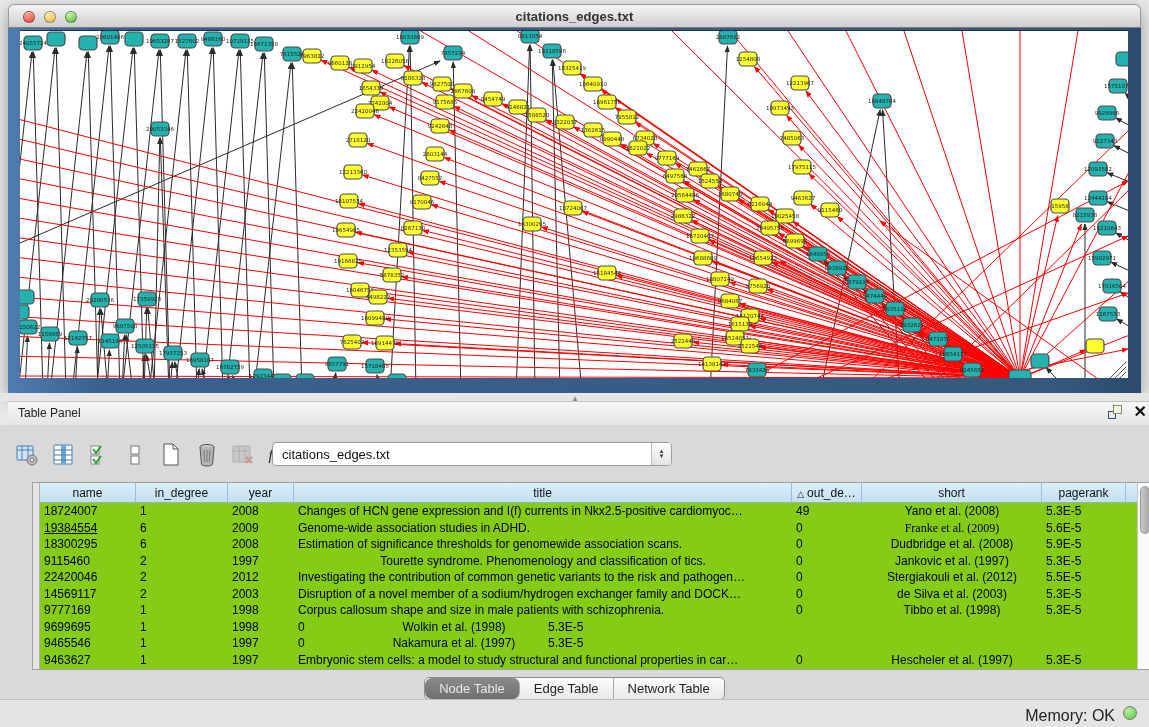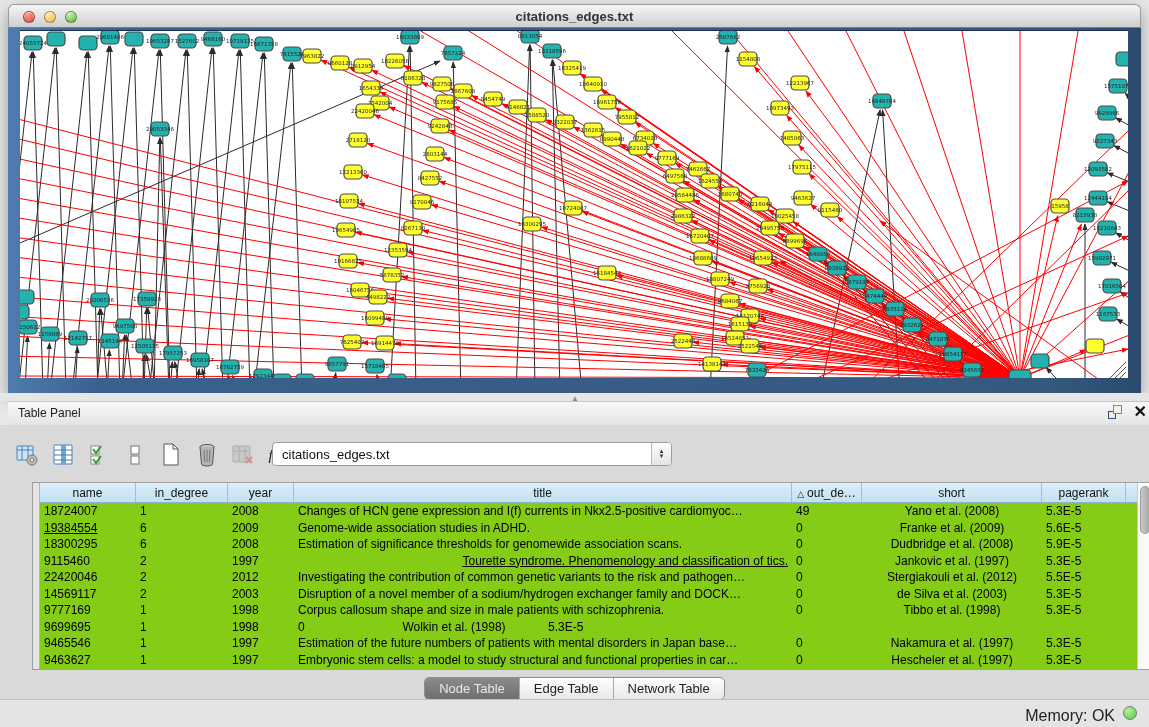--- a/index.html
+++ b/index.html
@@ -71,21 +71,21 @@
   .vscroll { width:15px; background:#fafafa; border-left:1px solid #c9c9c9; position:relative; }
   .vthumb { position:absolute; left:2px; top:3px; width:10px; height:48px; border-radius:5px;
     background:linear-gradient(90deg,#c9c9c9,#a8a8a8); border:1px solid #9a9a9a; }
 
   
   .tabs { position:absolute; left:0; top:252px; width:1149px; display:flex; justify-content:center; }
   .seg { display:flex; border:1px solid #8e8e8e; border-radius:5px; overflow:hidden;
     background:linear-gradient(#fdfdfd,#e8e8e8); }
   .seg-btn { padding:3px 14px; font-size:13px; color:#222; border-right:1px solid #aaa; cursor:default; }
   .seg-btn:last-child { border-right:none; }
-  .seg-btn.active { background:linear-gradient(#8a8a8a,#6f6f6f); color:#e8e8e8; }
+  .seg-btn.active { background:linear-gradient(#8a8a8a,#6f6f6f); color:#e8e8e8;border-radius:7px; }
 
   
   .statusbar { position:absolute; left:0; top:699px; width:1149px; height:28px; background:#e4e4e4;
     border-top:1px solid #c0c0c0; }
   .memory { position:absolute; right:34px; top:7px; font-size:16px; color:#222; }
   .mem-dot { position:absolute; right:12px; top:6px; width:14px; height:14px; border-radius:50%;
     border:1px solid #7a7a7a; }
 </style>
 </head>
 <body>
@@ -694,37 +694,37 @@
             <div class="td" style="width: 70px; text-align: left;">49</div>
             <div class="td" style="width: 180px; text-align: center;">Yano et al. (2008)</div>
             <div class="td" style="width: 84px; text-align: left;">5.3E-5</div>
           </div>
           <div class="tr">
             <div class="td" style="width: 96px; text-align: left; text-decoration: underline;">19384554</div>
             <div class="td" style="width: 92px; text-align: left;">6</div>
             <div class="td" style="width: 66px; text-align: left;">2009</div>
             <div class="td" style="width: 498px; text-align: left;">Genome-wide association studies in ADHD.</div>
             <div class="td" style="width: 70px; text-align: left;">0</div>
-            <div class="td" style="width: 180px; text-align: center;">Franke et al. (2009)</div>
+            <div class="td" style="width: 180px; text-align: center; font-family: Liberation Serif, serif;">Franke et al. (2009)</div>
             <div class="td" style="width: 84px; text-align: left;">5.6E-5</div>
           </div>
           <div class="tr">
             <div class="td" style="width: 96px; text-align: left;">18300295</div>
             <div class="td" style="width: 92px; text-align: left;">6</div>
             <div class="td" style="width: 66px; text-align: left;">2008</div>
             <div class="td" style="width: 498px; text-align: left;">Estimation of significance thresholds for genomewide association scans.</div>
             <div class="td" style="width: 70px; text-align: left;">0</div>
             <div class="td" style="width: 180px; text-align: center;">Dudbridge et al. (2008)</div>
             <div class="td" style="width: 84px; text-align: left;">5.9E-5</div>
           </div>
           <div class="tr">
             <div class="td" style="width: 96px; text-align: left;">9115460</div>
             <div class="td" style="width: 92px; text-align: left;">2</div>
             <div class="td" style="width: 66px; text-align: left;">1997</div>
-            <div class="td" style="width: 498px; text-align: right; text-decoration: underline;">Tourette syndrome. Phenomenology and classification of tics.</div>
+            <div class="td" style="width: 498px; text-align: center;">Tourette syndrome. Phenomenology and classification of tics.</div>
             <div class="td" style="width: 70px; text-align: left;">0</div>
             <div class="td" style="width: 180px; text-align: center;">Jankovic et al. (1997)</div>
             <div class="td" style="width: 84px; text-align: left;">5.3E-5</div>
           </div>
           <div class="tr">
             <div class="td" style="width: 96px; text-align: left;">22420046</div>
             <div class="td" style="width: 92px; text-align: left;">2</div>
             <div class="td" style="width: 66px; text-align: left;">2012</div>
             <div class="td" style="width: 498px; text-align: left;">Investigating the contribution of common genetic variants to the risk and pathogen…</div>
             <div class="td" style="width: 70px; text-align: left;">0</div>
@@ -754,21 +754,20 @@
             <div class="td" style="width: 92px; text-align: left;">1</div>
             <div class="td" style="width: 66px; text-align: left;">1998</div>
             <div class="td" style="width: 70px; text-align: left;">0</div>
             <div class="td" style="width: 180px; text-align: center;">Wolkin et al. (1998)</div>
             <div class="td" style="width: 84px; text-align: left;">5.3E-5</div>
           </div>
           <div class="tr">
             <div class="td" style="width: 96px; text-align: left;">9465546</div>
             <div class="td" style="width: 92px; text-align: left;">1</div>
             <div class="td" style="width: 66px; text-align: left;">1997</div>
-            <div class="td" style="width: 498px; text-align: left;">Estimation of the future numbers of patients with mental disorders in Japan base…</div>
             <div class="td" style="width: 70px; text-align: left;">0</div>
             <div class="td" style="width: 180px; text-align: center;">Nakamura et al. (1997)</div>
             <div class="td" style="width: 84px; text-align: left;">5.3E-5</div>
           </div>
           <div class="tr">
             <div class="td" style="width: 96px; text-align: left;">9463627</div>
             <div class="td" style="width: 92px; text-align: left;">1</div>
             <div class="td" style="width: 66px; text-align: left;">1997</div>
             <div class="td" style="width: 498px; text-align: left;">Embryonic stem cells: a model to study structural and functional properties in car…</div>
             <div class="td" style="width: 70px; text-align: left;">0</div>

